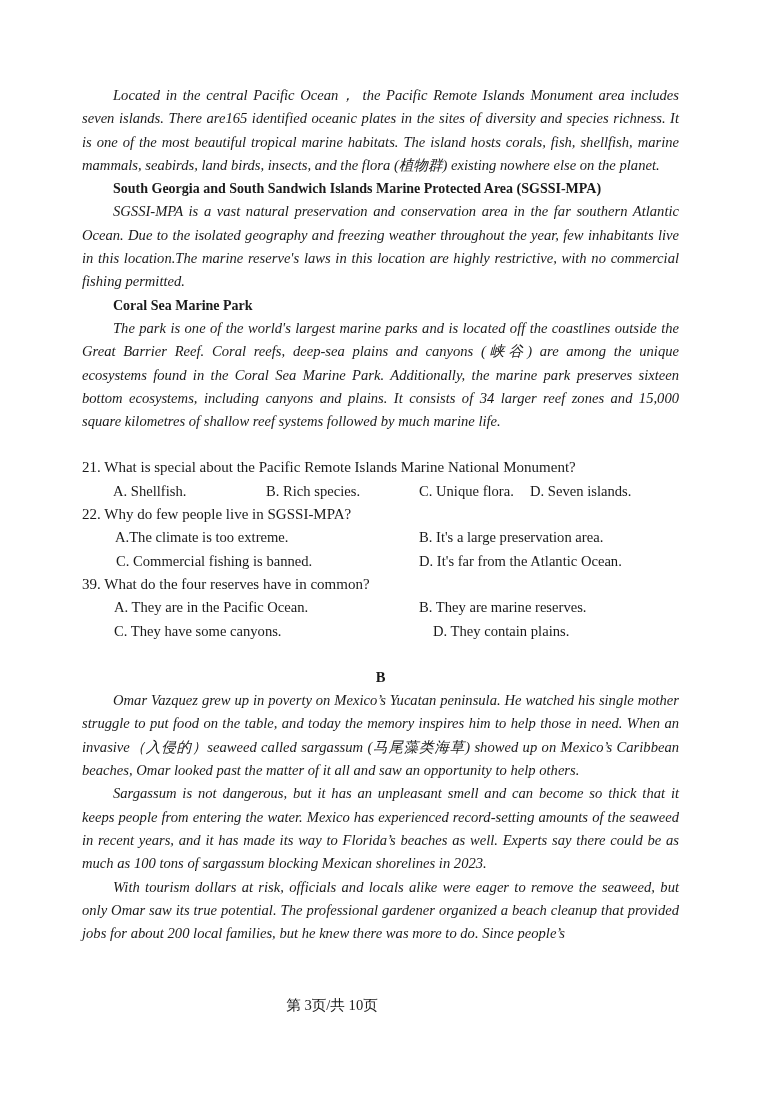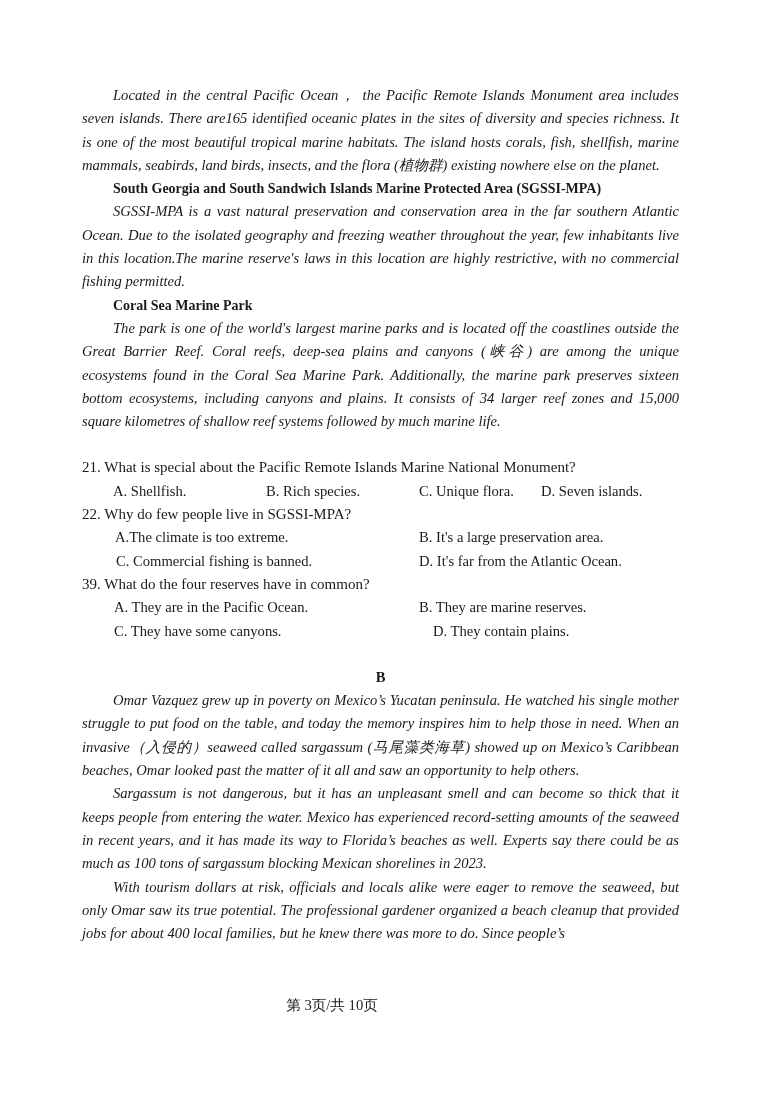--- a/index.html
+++ b/index.html
@@ -33,21 +33,21 @@
   <div class="gap"></div>
 
   <p class="q">
     <span>21.</span>
     <span>What is special about the Pacific Remote Islands Marine National Monument?</span>
   </p>
   <div class="opts">
     <span style="left:31px">A.  Shellfish.</span>
     <span style="left:184px">B. Rich species.</span>
     <span style="left:337px">C. Unique flora.</span>
-    <span style="left:459px">D. Seven islands.</span>
+    <span style="left:448px">D. Seven islands.</span>
   </div>
 
   <p class="q">
     <span>22.</span>
     <span>Why do few people live in SGSSI-MPA?</span>
   </p>
   <div class="opts">
     <span style="left:337px">B. It's a large preservation area.</span>
     <span style="left:33px">A.The climate is too extreme.</span>
   </div>
@@ -68,16 +68,16 @@
     <span style="left:32px">C. They have some canyons.</span>
     <span style="left:351px">D. They contain plains.</span>
   </div>
 
   <div class="gap"></div>
 
   <p class="section">B</p>
 
   <p class="p indent">Omar Vazquez grew up in poverty on Mexico’s Yucatan peninsula. He watched his single mother struggle to put food on the table, and today the memory inspires him to help those in need. When an invasive（入侵的）seaweed called sargassum (马尾藻类海草) showed up on Mexico’s Caribbean beaches, Omar looked past the matter of it all and saw an opportunity to help others.</p>
   <p class="p indent">Sargassum is not dangerous, but it has an unpleasant smell and can become so thick that it keeps people from entering the water. Mexico has experienced record-setting amounts of the seaweed in recent years, and it has made its way to Florida’s beaches as well. Experts say there could be as much as 100 tons of sargassum blocking Mexican shorelines in 2023.</p>
-  <p class="p indent">With tourism dollars at risk, officials and locals alike were eager to remove the seaweed, but only Omar saw its true potential. The professional gardener organized a beach cleanup that provided jobs for about 400 local families, but he knew there was more to do. Since people’s</p>
+  <p class="p indent">With tourism dollars at risk, officials and locals alike were eager to remove the seaweed, but only Omar saw its true potential. The professional gardener organized a beach cleanup that provided jobs for about 200 local families, but he knew there was more to do. Since people’s</p>
 </div>
 
 <div class="footer">第 3页/共 10页</div>
 
 </body></html>

